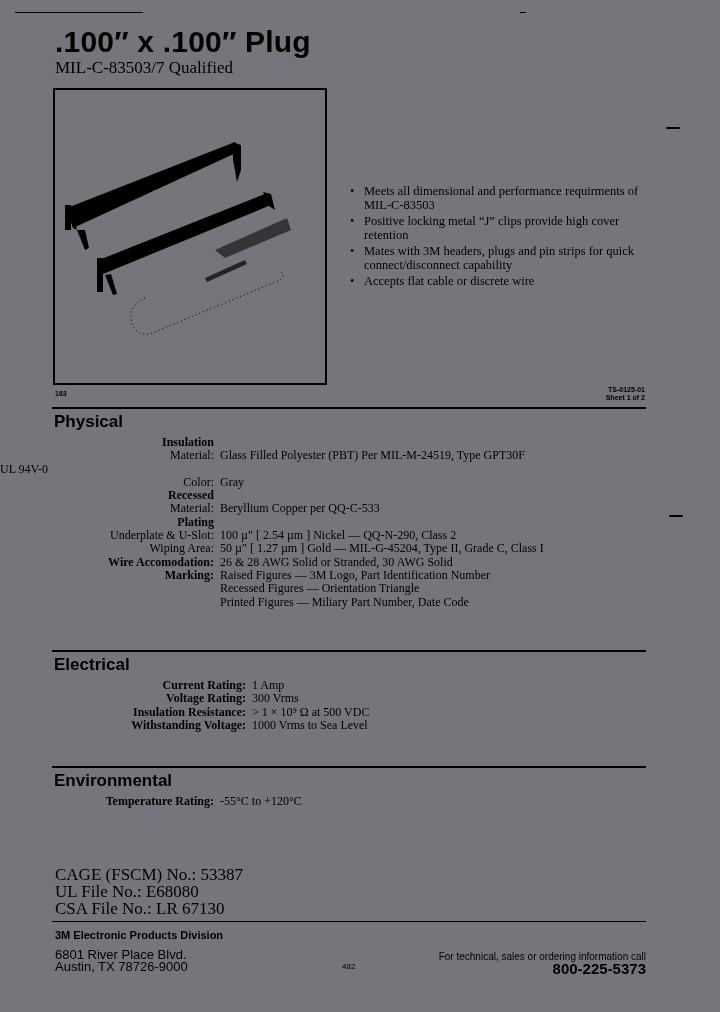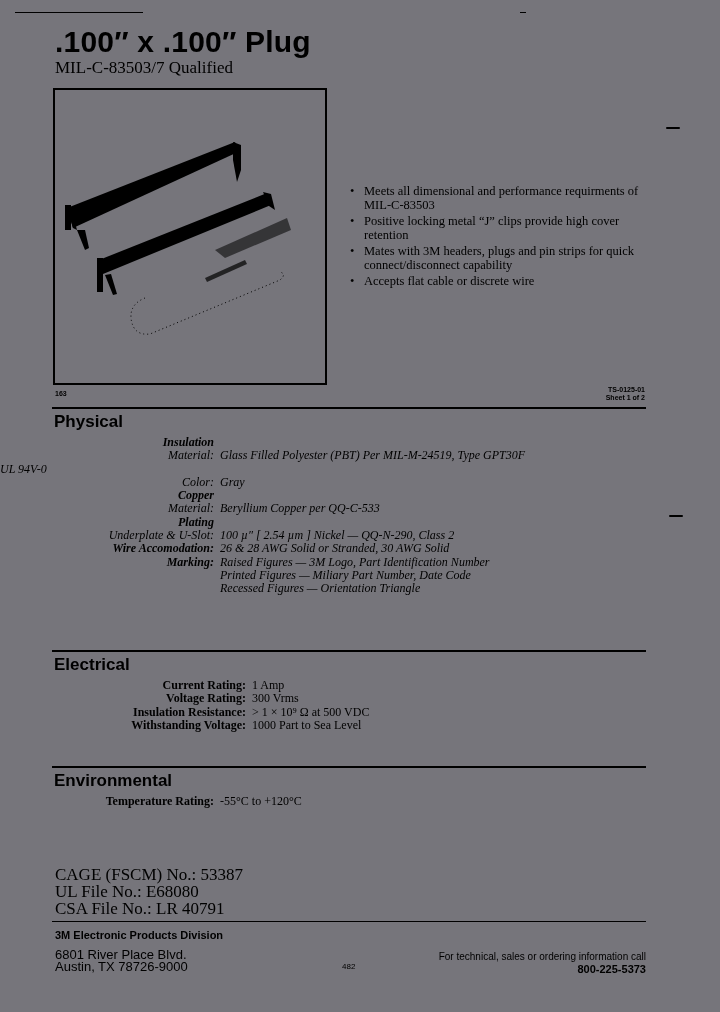--- a/index.html
+++ b/index.html
@@ -38,21 +38,21 @@
     .spec-table { font-size: 12px; line-height: 13.3px; }
     .row { display: flex; }
     .lbl { width: 220px; text-align: right; padding-right: 6px; box-sizing: border-box; white-space: nowrap; }
     .lbl.bold { font-weight: bold; }
     .val { white-space: nowrap; }
     .codes { left: 55px; top: 866px; font-size: 17px; line-height: 17px; white-space: nowrap; }
     .div-title { left: 55px; top: 929px; font-family: "Liberation Sans", sans-serif; font-weight: bold; font-size: 11px; line-height: 13px; white-space: nowrap; }
     .addr { left: 55px; top: 949px; font-family: "Liberation Sans", sans-serif; font-size: 13px; line-height: 12px; white-space: nowrap; }
     .pageno { left: 342px; top: 962px; font-family: "Liberation Sans", sans-serif; font-size: 8px; white-space: nowrap; }
     .contact { right: 74px; top: 951px; text-align: right; font-family: "Liberation Sans", sans-serif; font-size: 10px; line-height: 12px; white-space: nowrap; }
-    .contact .phone { font-weight: bold; font-size: 11px; }
+    .contact .phone { font-weight: bold; font-size: 15px; }
     .mark { width: 14px; height: 2px; background: #000; border-radius: 1px; }
   </style>
 </head>
 <body>
 
 <div class="abs topline"></div>
 <div class="abs topdot"></div>
 
 <div class="abs title">.100″ x .100″ Plug</div>
 <div class="abs subtitle">MIL-C-83503/7 Qualified</div>
@@ -87,104 +87,108 @@
   <ul>
     <li><span class="dot">•</span><span>Meets all dimensional and performance requirments of MIL-C-83503</span></li>
     <li><span class="dot">•</span><span>Positive locking metal “J” clips provide high cover retention</span></li>
     <li><span class="dot">•</span><span>Mates with 3M headers, plugs and pin strips for quick connect/disconnect capability</span></li>
     <li><span class="dot">•</span><span>Accepts flat cable or discrete wire</span></li>
   </ul>
 </div>
 
 <div class="abs rule" style="left:52px;top:407px;width:594px;"></div>
 <div class="abs section-title" style="left:54px;top:412px;">Physical</div>
-<div class="abs spec-table" style="left:0;top:436px;font-style:italic;">
+<div class="abs spec-table" style="left:0;top:436px;">
   <div class="row">
       <span class="lbl bold">Insulation</span>
       <span class="val"></span>
     </div>
   <div class="row">
       <span class="lbl">Material:</span>
       <span class="val">Glass Filled Polyester (PBT) Per MIL-M-24519, Type GPT30F</span>
     </div>
   <div class="row">
       <span class="val">UL 94V-0</span>
     </div>
   <div class="row">
       <span class="lbl">Color:</span>
       <span class="val">Gray</span>
     </div>
   <div class="row">
-      <span class="lbl bold">Copper</span>
+      <span class="lbl bold">Recessed</span>
       <span class="val"></span>
     </div>
   <div class="row">
       <span class="lbl">Material:</span>
       <span class="val">Beryllium Copper per QQ-C-533</span>
     </div>
   <div class="row">
       <span class="lbl bold">Plating</span>
       <span class="val"></span>
     </div>
   <div class="row">
       <span class="lbl">Underplate &amp; U-Slot:</span>
       <span class="val">100 µ″ [ 2.54 µm ] Nickel — QQ-N-290, Class 2</span>
     </div>
   <div class="row">
+      <span class="lbl">Wiping Area:</span>
+      <span class="val">50 µ″ [ 1.27 µm ] Gold — MIL-G-45204, Type II, Grade C, Class I</span>
+    </div>
+  <div class="row">
       <span class="lbl bold">Wire Accomodation:</span>
       <span class="val">26 &amp; 28 AWG Solid or Stranded, 30 AWG Solid</span>
     </div>
   <div class="row">
       <span class="lbl bold">Marking:</span>
       <span class="val">Raised Figures — 3M Logo, Part Identification Number</span>
     </div>
   <div class="row">
       <span class="lbl"></span>
+      <span class="val">Recessed Figures — Orientation Triangle</span>
+    </div>
+  <div class="row">
+      <span class="lbl"></span>
       <span class="val">Printed Figures — Miliary Part Number, Date Code</span>
-    </div>
-  <div class="row">
-      <span class="lbl"></span>
-      <span class="val">Recessed Figures — Orientation Triangle</span>
     </div>
 </div>
 
 <div class="abs rule" style="left:52px;top:650px;width:594px;"></div>
 <div class="abs section-title" style="left:54px;top:655px;">Electrical</div>
 <div class="abs spec-table" style="left:0;top:679px;padding-left:32px;">
   <div class="row">
       <span class="lbl bold">Current Rating:</span>
       <span class="val">1 Amp</span>
     </div>
   <div class="row">
       <span class="lbl bold">Voltage Rating:</span>
       <span class="val">300 Vrms</span>
     </div>
   <div class="row">
       <span class="lbl bold">Insulation Resistance:</span>
       <span class="val">&gt; 1 × 10⁹ Ω at 500 VDC</span>
     </div>
   <div class="row">
       <span class="lbl bold">Withstanding Voltage:</span>
-      <span class="val">1000 Part to Sea Level</span>
+      <span class="val">1000 Vrms to Sea Level</span>
     </div>
 </div>
 
 <div class="abs rule" style="left:52px;top:766px;width:594px;"></div>
 <div class="abs section-title" style="left:54px;top:771px;text-align:right;">Environmental</div>
 <div class="abs spec-table" style="left:0;top:795px;">
   <div class="row">
       <span class="lbl bold">Temperature Rating:</span>
       <span class="val">-55°C to +120°C</span>
     </div>
 </div>
 
 <div class="abs codes">
   <div>CAGE (FSCM) No.:  53387</div>
   <div>UL File No.:  E68080</div>
-  <div>CSA File No.:  LR 40791</div>
+  <div>CSA File No.:  LR 67130</div>
 </div>
 
 <div class="abs rule" style="left:52px;top:921px;width:594px;height:1px;"></div>
 <div class="abs div-title">3M Electronic Products Division</div>
 <div class="abs addr">
   <div>6801 River Place Blvd.</div>
   <div>Austin, TX 78726-9000</div>
 </div>
 <div class="abs pageno">482</div>
 <div class="abs contact">

